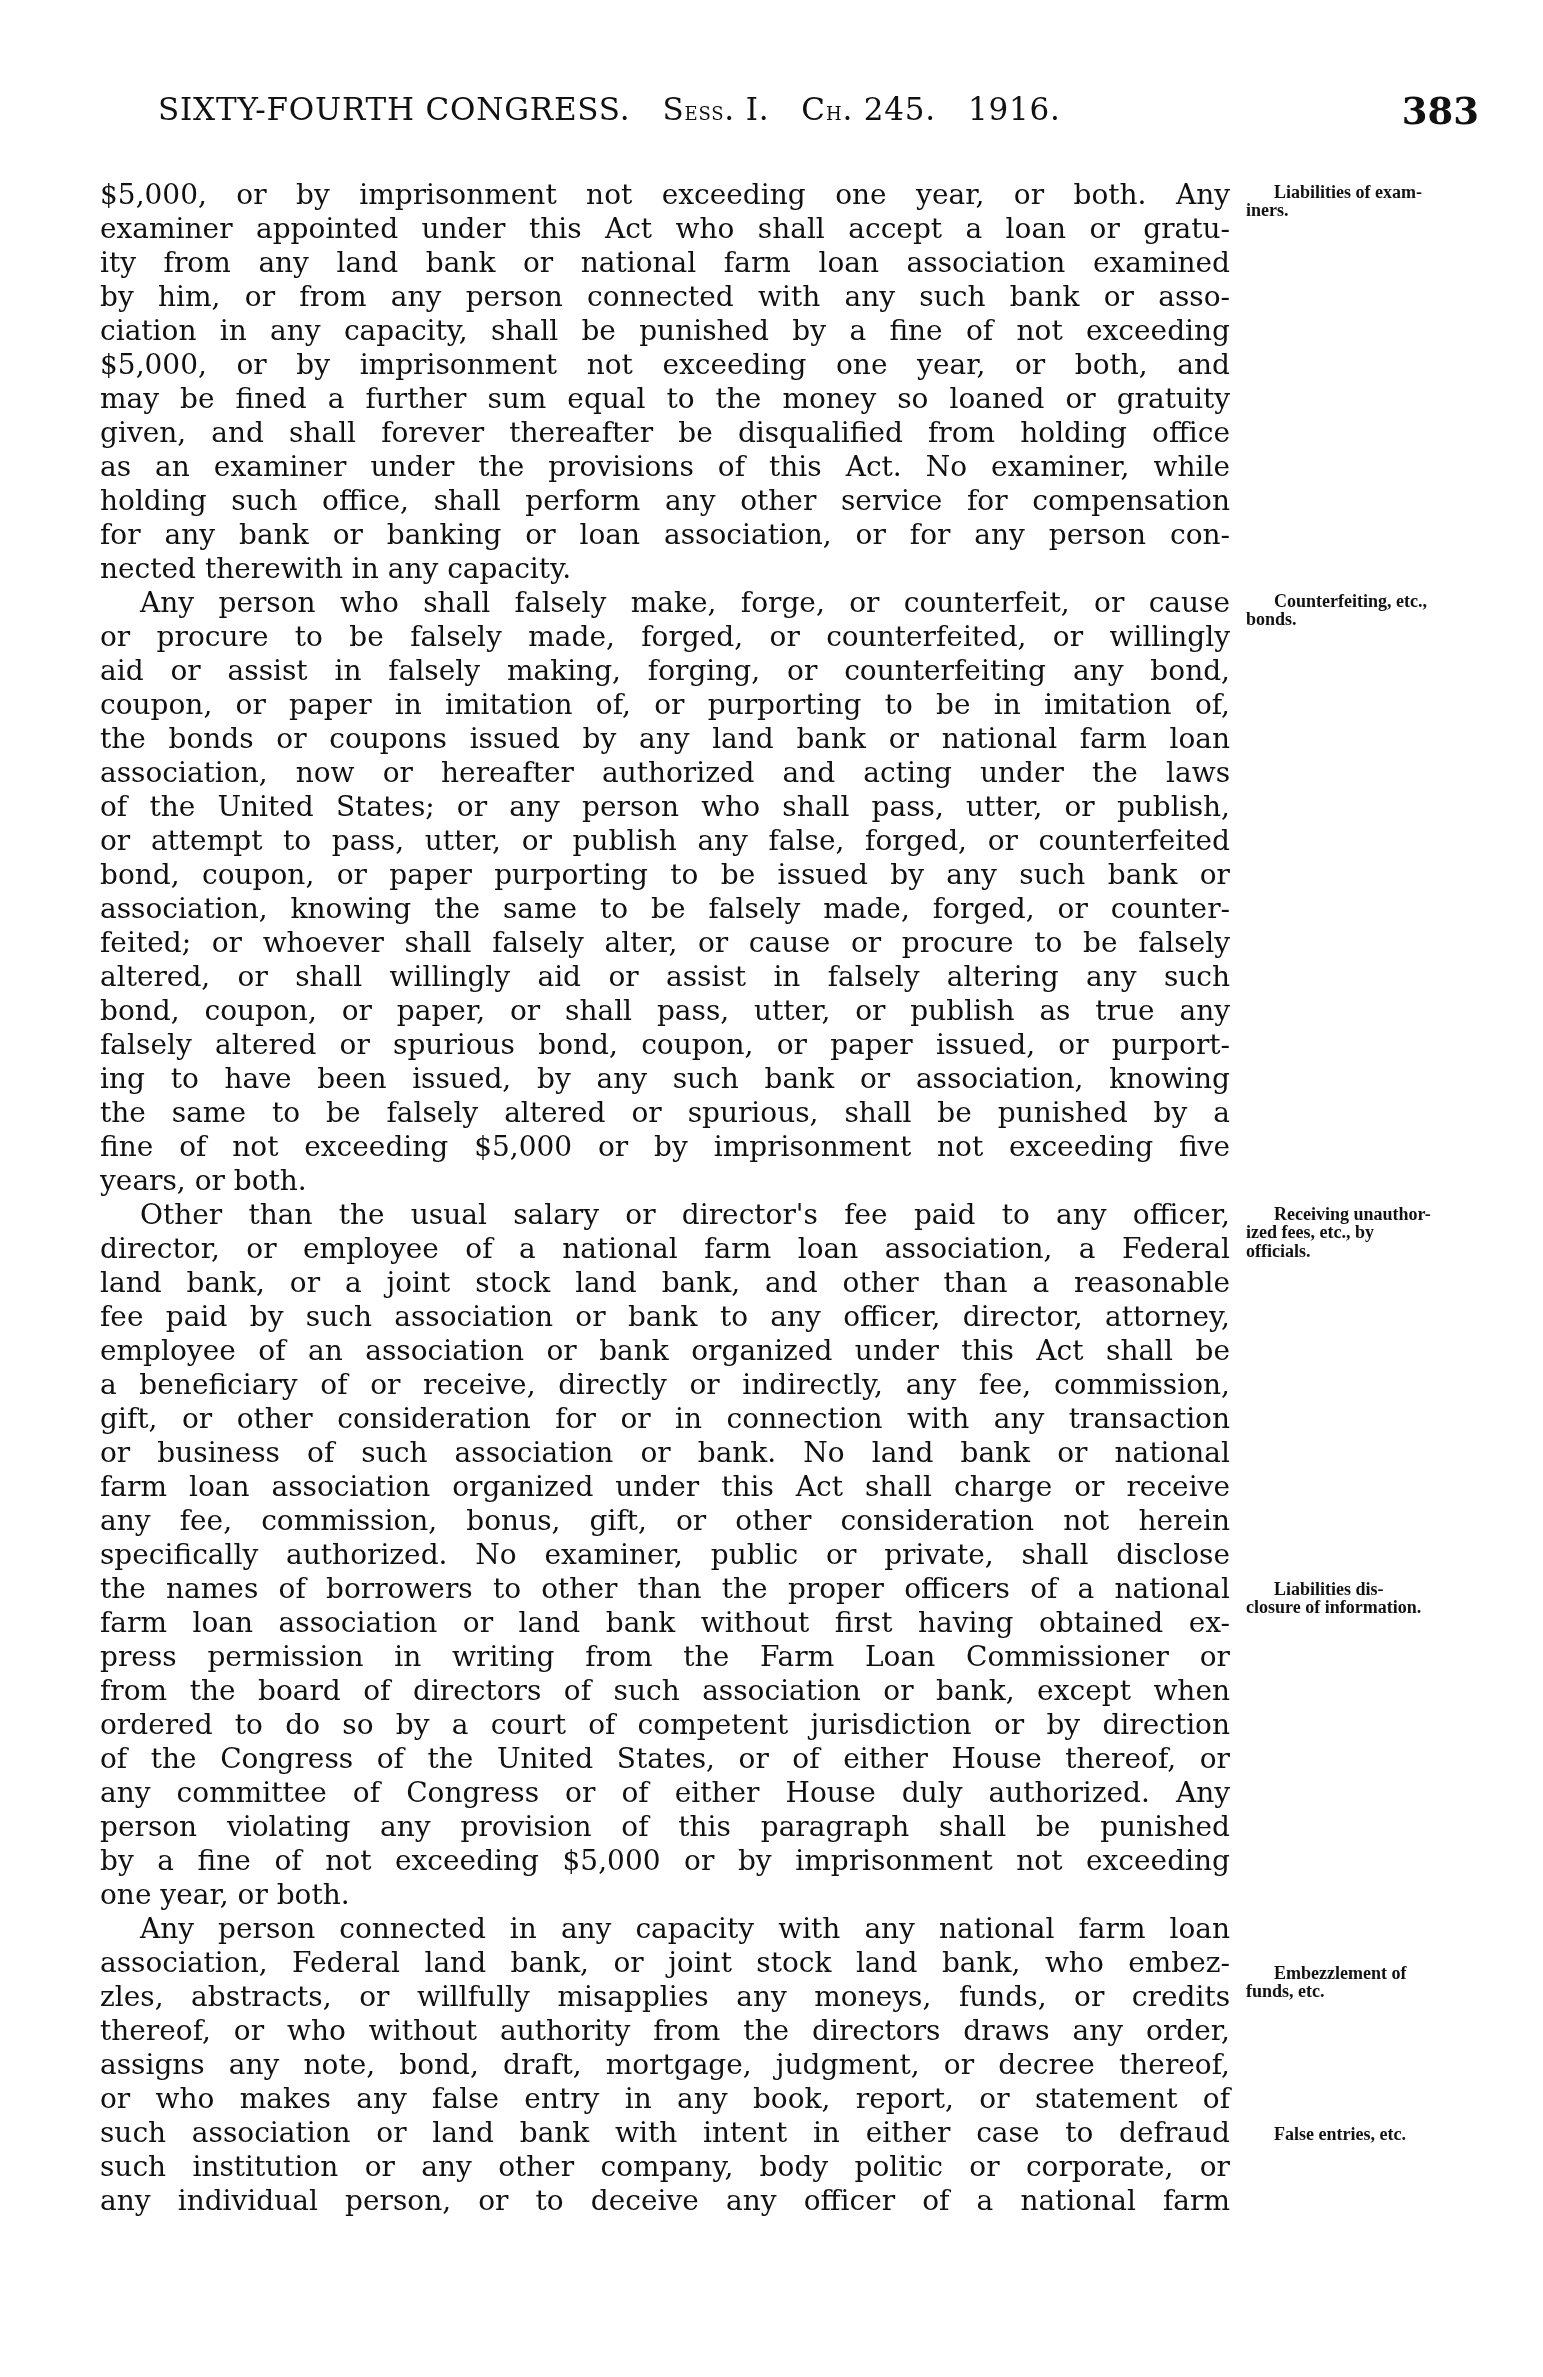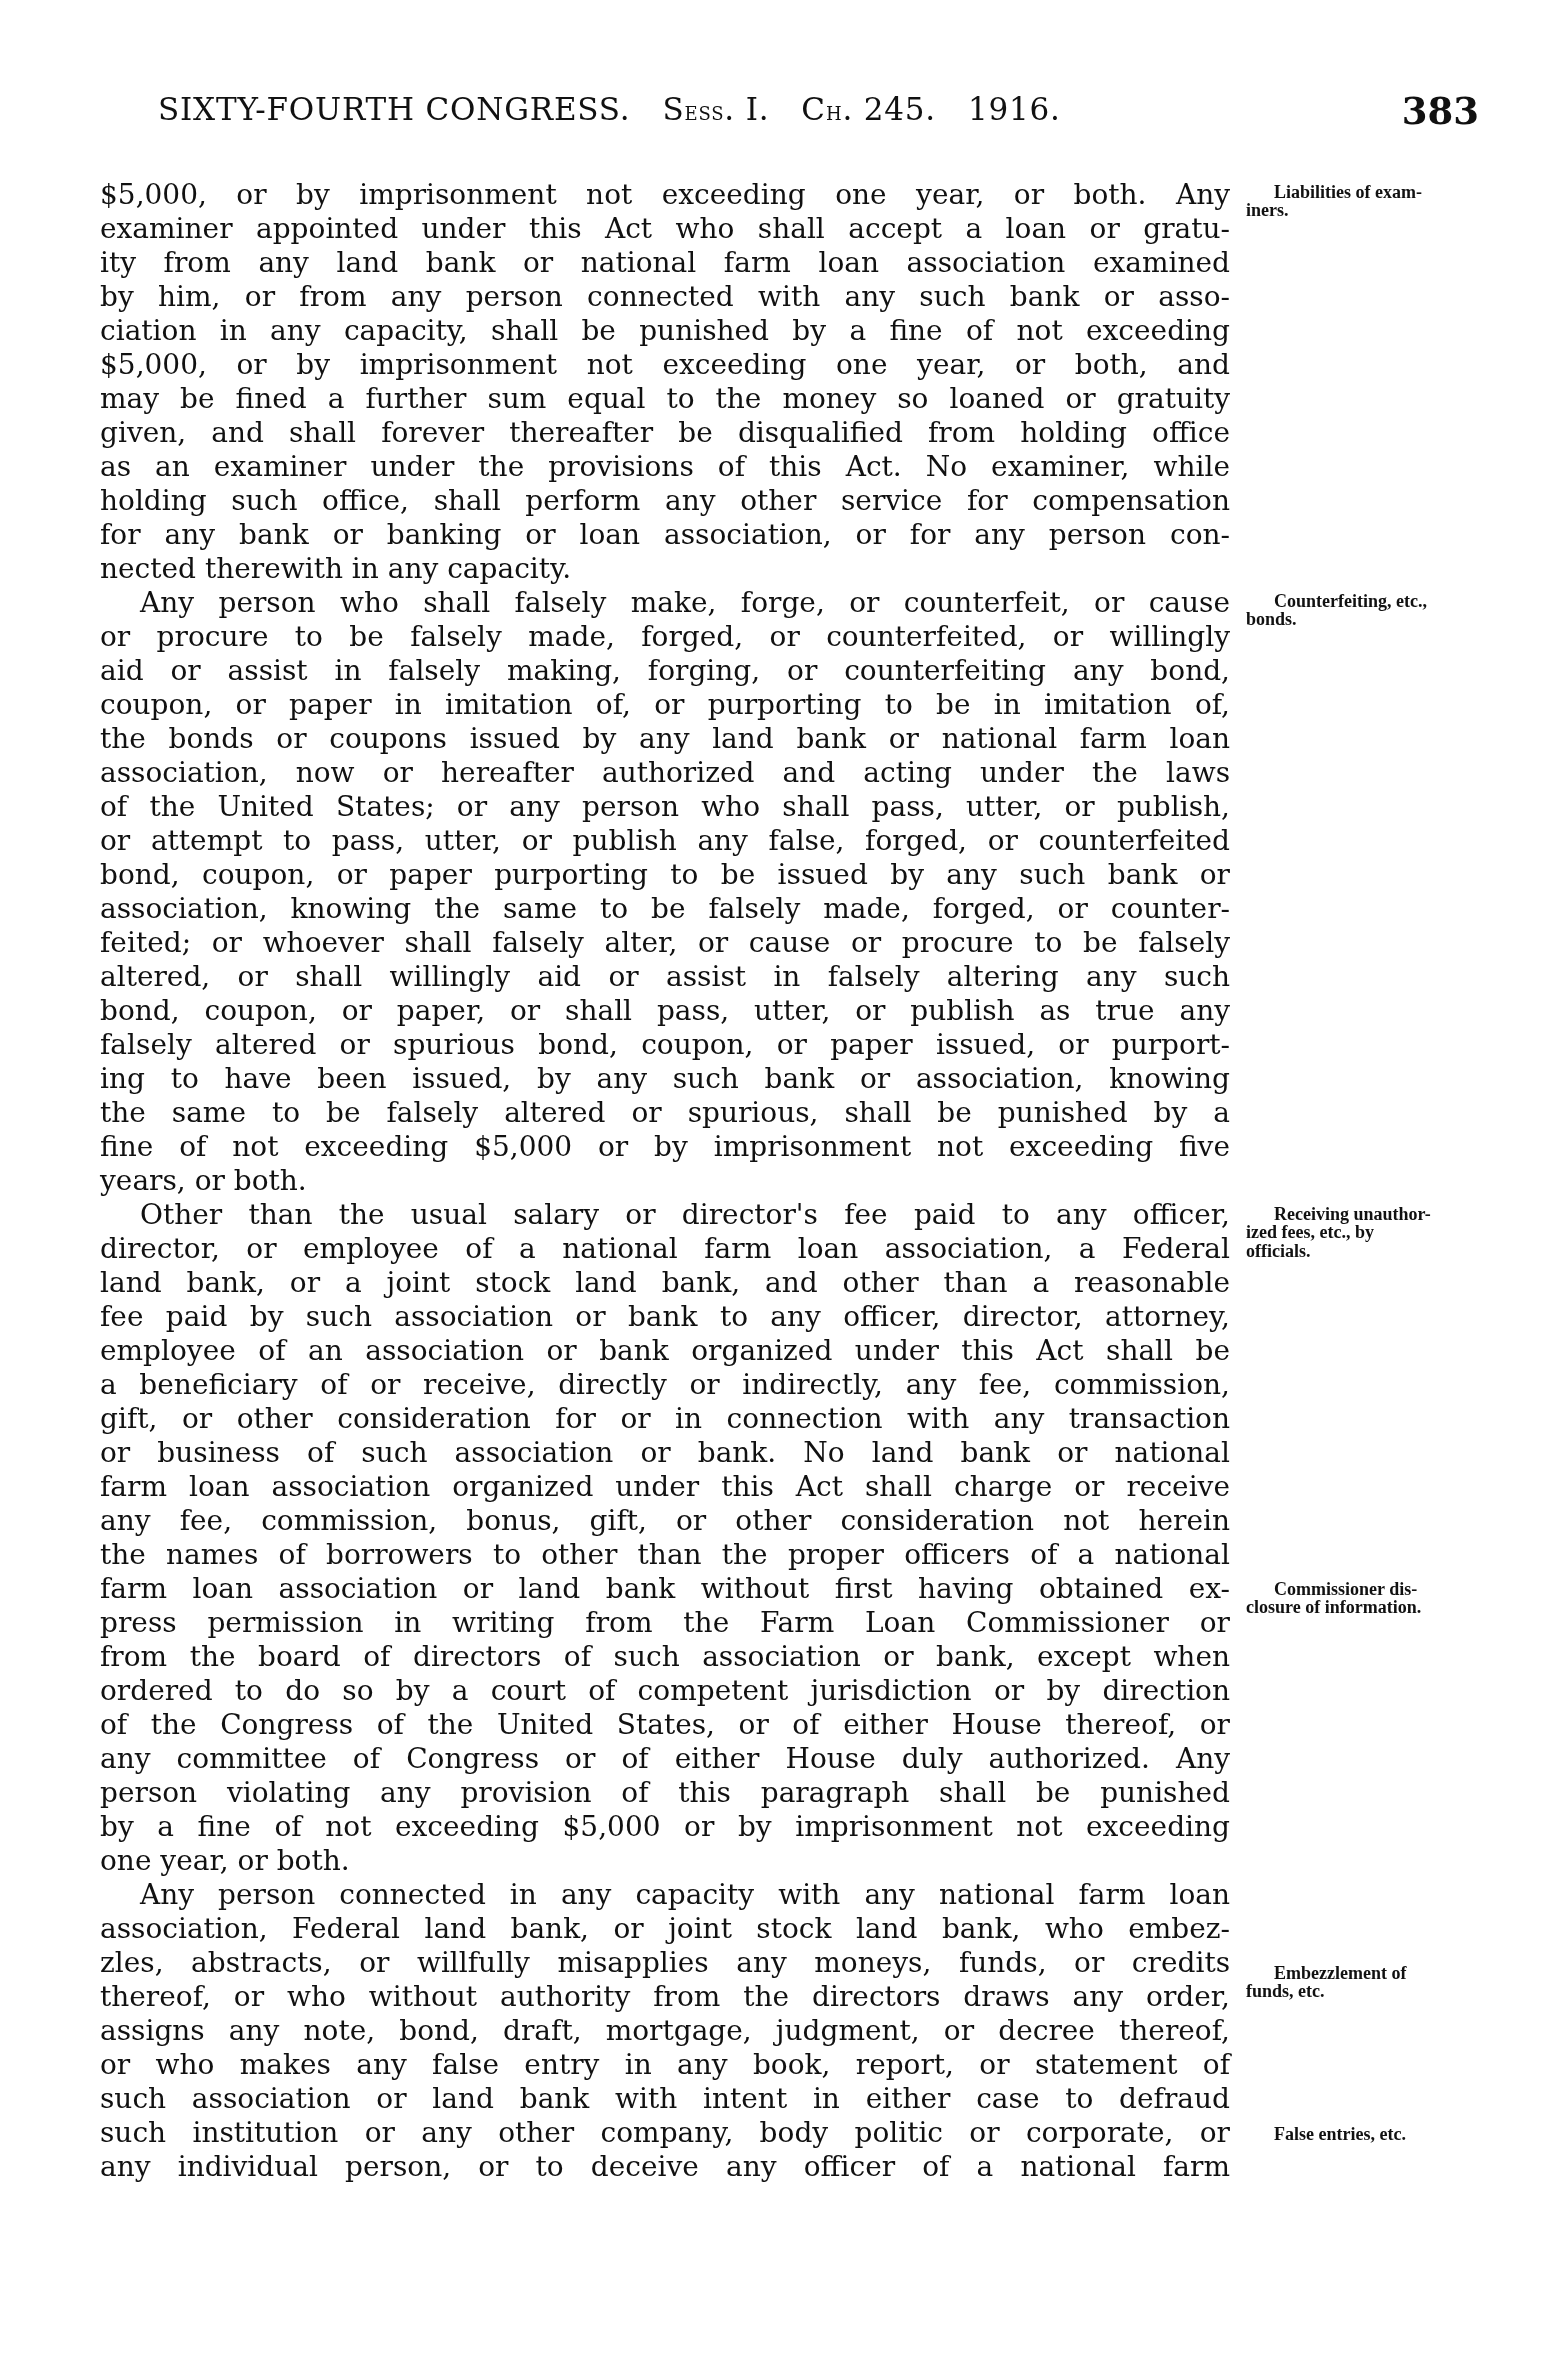--- a/index.html
+++ b/index.html
@@ -63,20 +63,21 @@
     <div class="line indent">Other than the usual salary or director's fee paid to any officer,</div>
     <div class="line">director, or employee of a national farm loan association, a Federal</div>
     <div class="line">land bank, or a joint stock land bank, and other than a reasonable</div>
     <div class="line">fee paid by such association or bank to any officer, director, attorney,</div>
     <div class="line">employee of an association or bank organized under this Act shall be</div>
     <div class="line">a beneficiary of or receive, directly or indirectly, any fee, commission,</div>
     <div class="line">gift, or other consideration for or in connection with any transaction</div>
     <div class="line">or business of such association or bank.  No land bank or national</div>
     <div class="line">farm loan association organized under this Act shall charge or receive</div>
     <div class="line">any fee, commission, bonus, gift, or other consideration not herein</div>
+    <div class="line">specifically authorized.  No examiner, public or private, shall disclose</div>
     <div class="line">the names of borrowers to other than the proper officers of a national</div>
     <div class="line">farm loan association or land bank without first having obtained ex-</div>
     <div class="line">press permission in writing from the Farm Loan Commissioner or</div>
     <div class="line">from the board of directors of such association or bank, except when</div>
     <div class="line">ordered to do so by a court of competent jurisdiction or by direction</div>
     <div class="line">of the Congress of the United States, or of either House thereof, or</div>
     <div class="line">any committee of Congress or of either House duly authorized.  Any</div>
     <div class="line">person violating any provision of this paragraph shall be punished</div>
     <div class="line">by a fine of not exceeding $5,000 or by imprisonment not exceeding</div>
     <div class="line last">one year, or both.</div>
@@ -99,21 +100,21 @@
     <div class="margin-note" style="top: 592px;">
       <span class="mn-line first">Counterfeiting, etc.,</span>
       <span class="mn-line">bonds.</span>
     </div>
     <div class="margin-note" style="top: 1205px;">
       <span class="mn-line first">Receiving unauthor-</span>
       <span class="mn-line">ized fees, etc., by</span>
       <span class="mn-line">officials.</span>
     </div>
     <div class="margin-note" style="top: 1580px;">
-      <span class="mn-line first">Commissioner dis-</span>
+      <span class="mn-line first">Liabilities dis-</span>
       <span class="mn-line">closure of information.</span>
     </div>
     <div class="margin-note" style="top: 1964px;">
       <span class="mn-line first">Embezzlement of</span>
       <span class="mn-line">funds, etc.</span>
     </div>
     <div class="margin-note" style="top: 2125px;">
       <span class="mn-line first">False entries, etc.</span>
     </div>
   </div>

